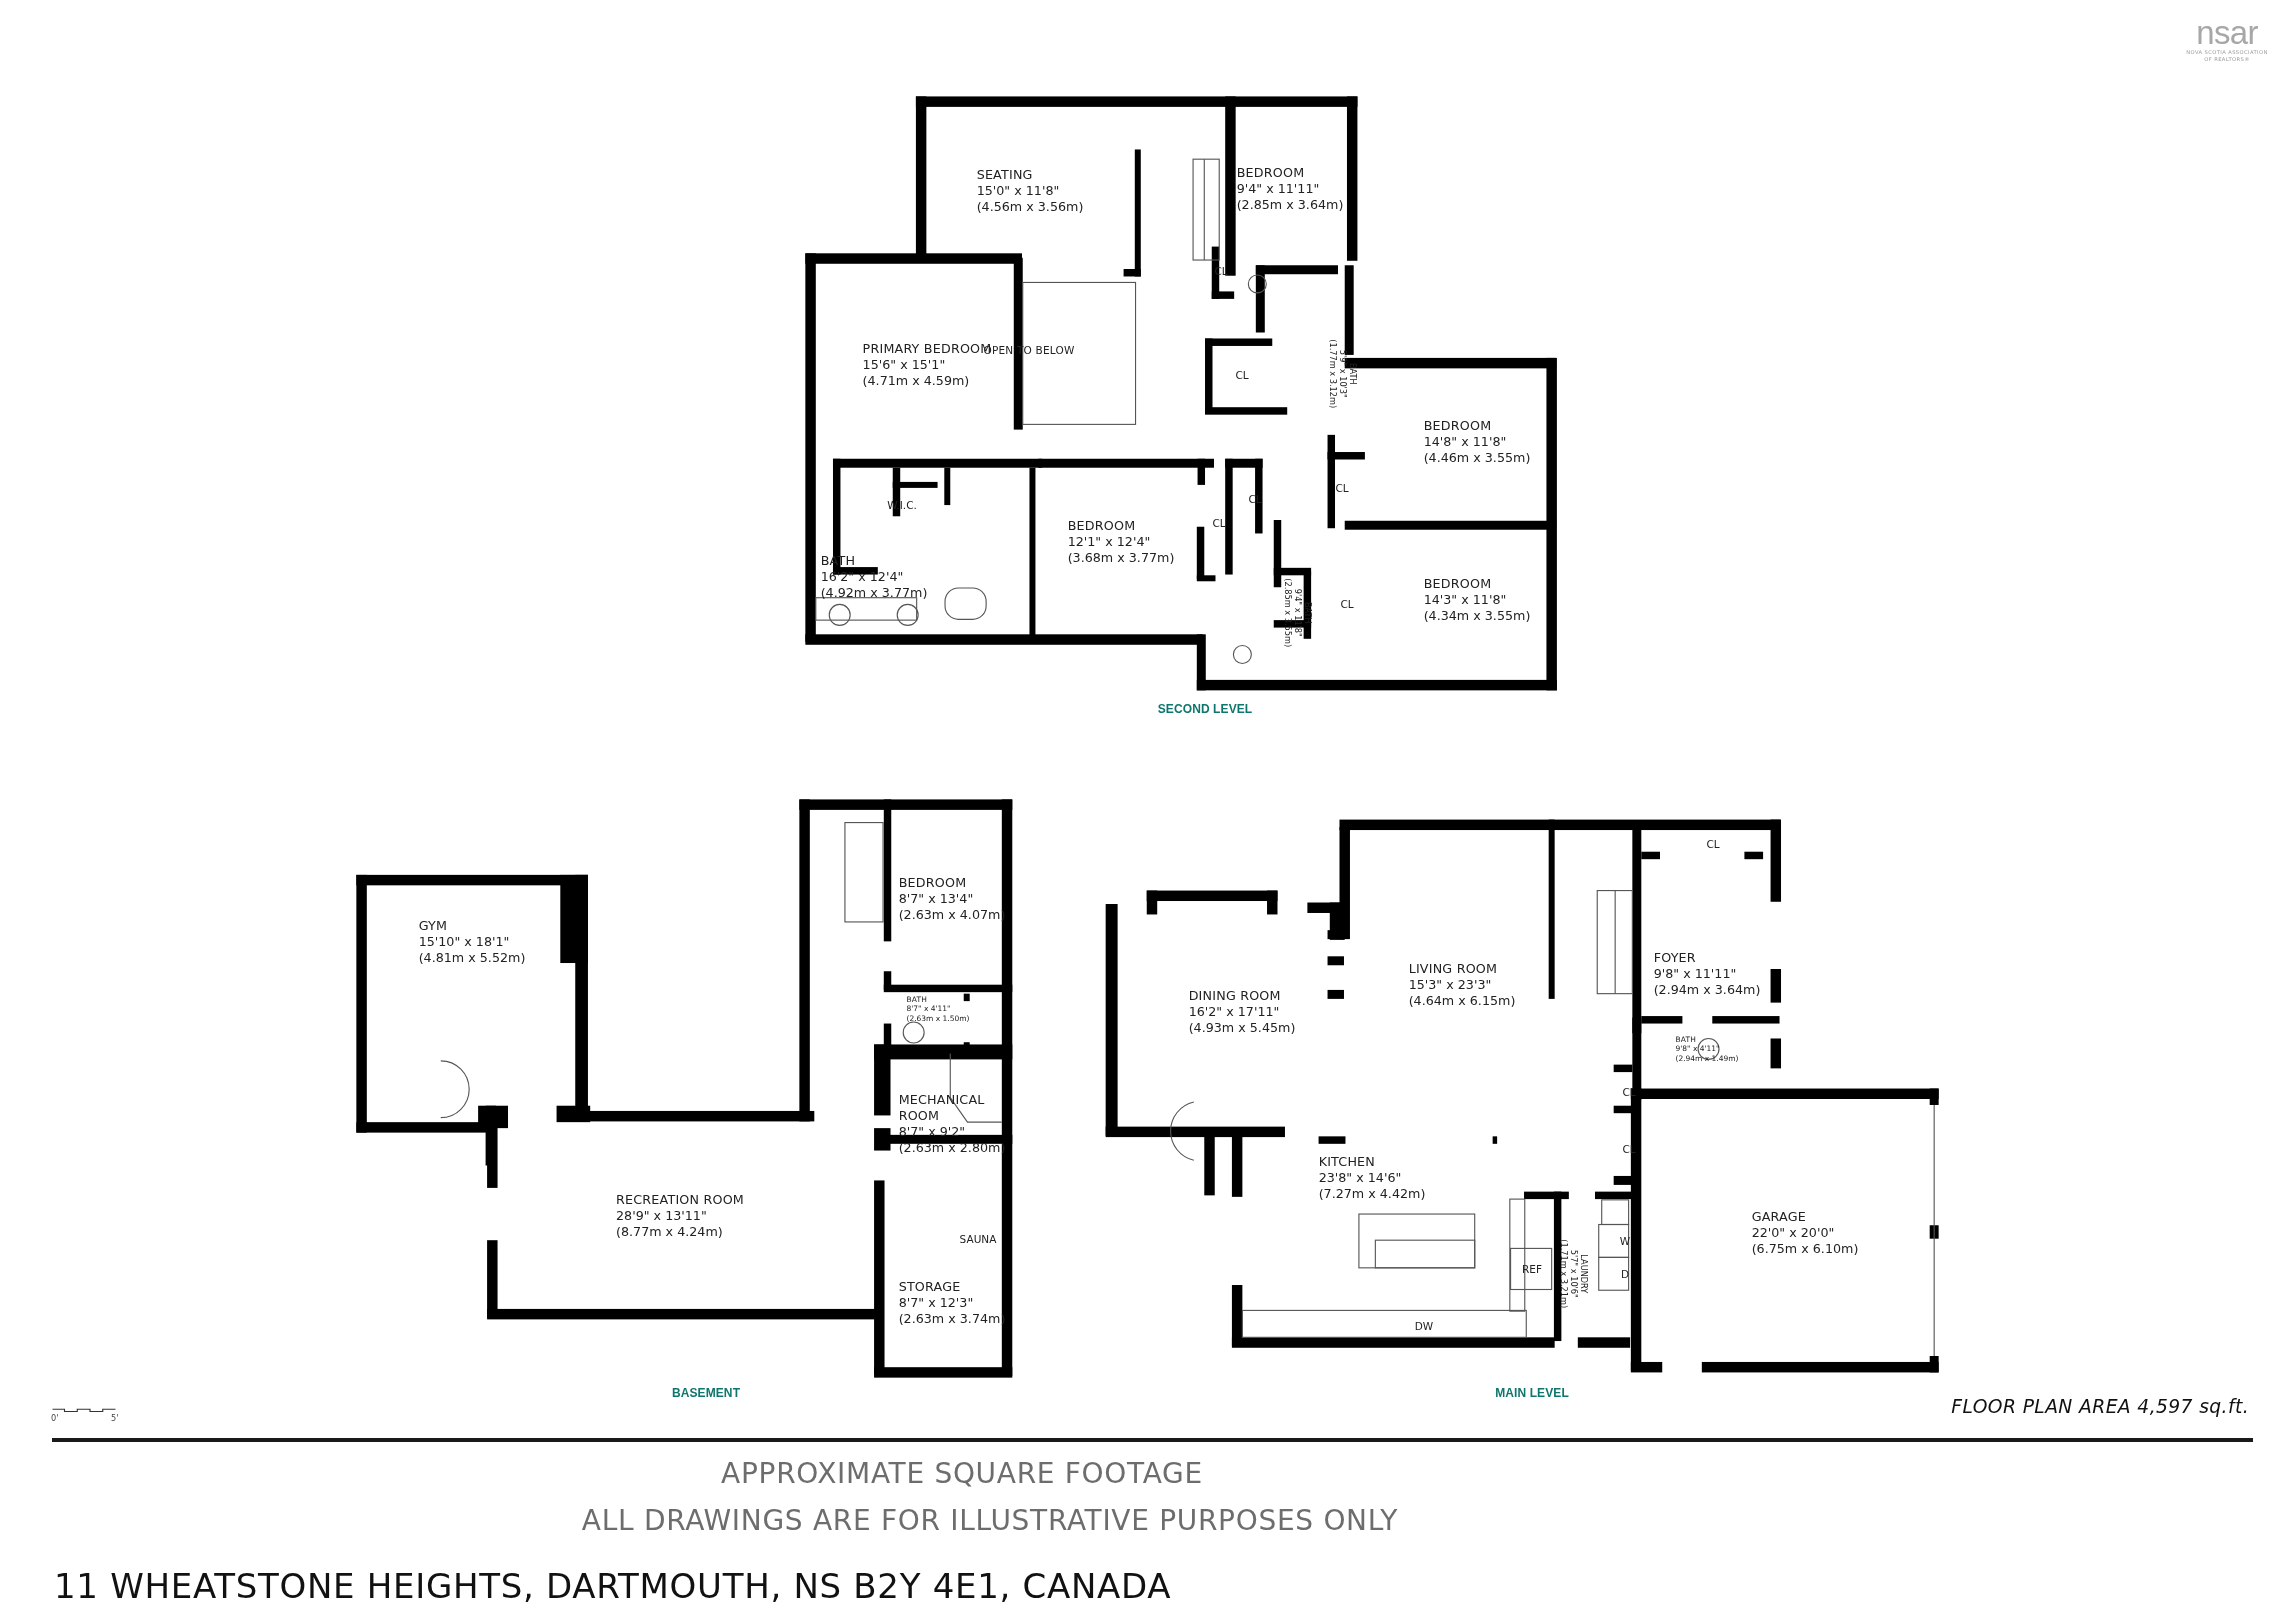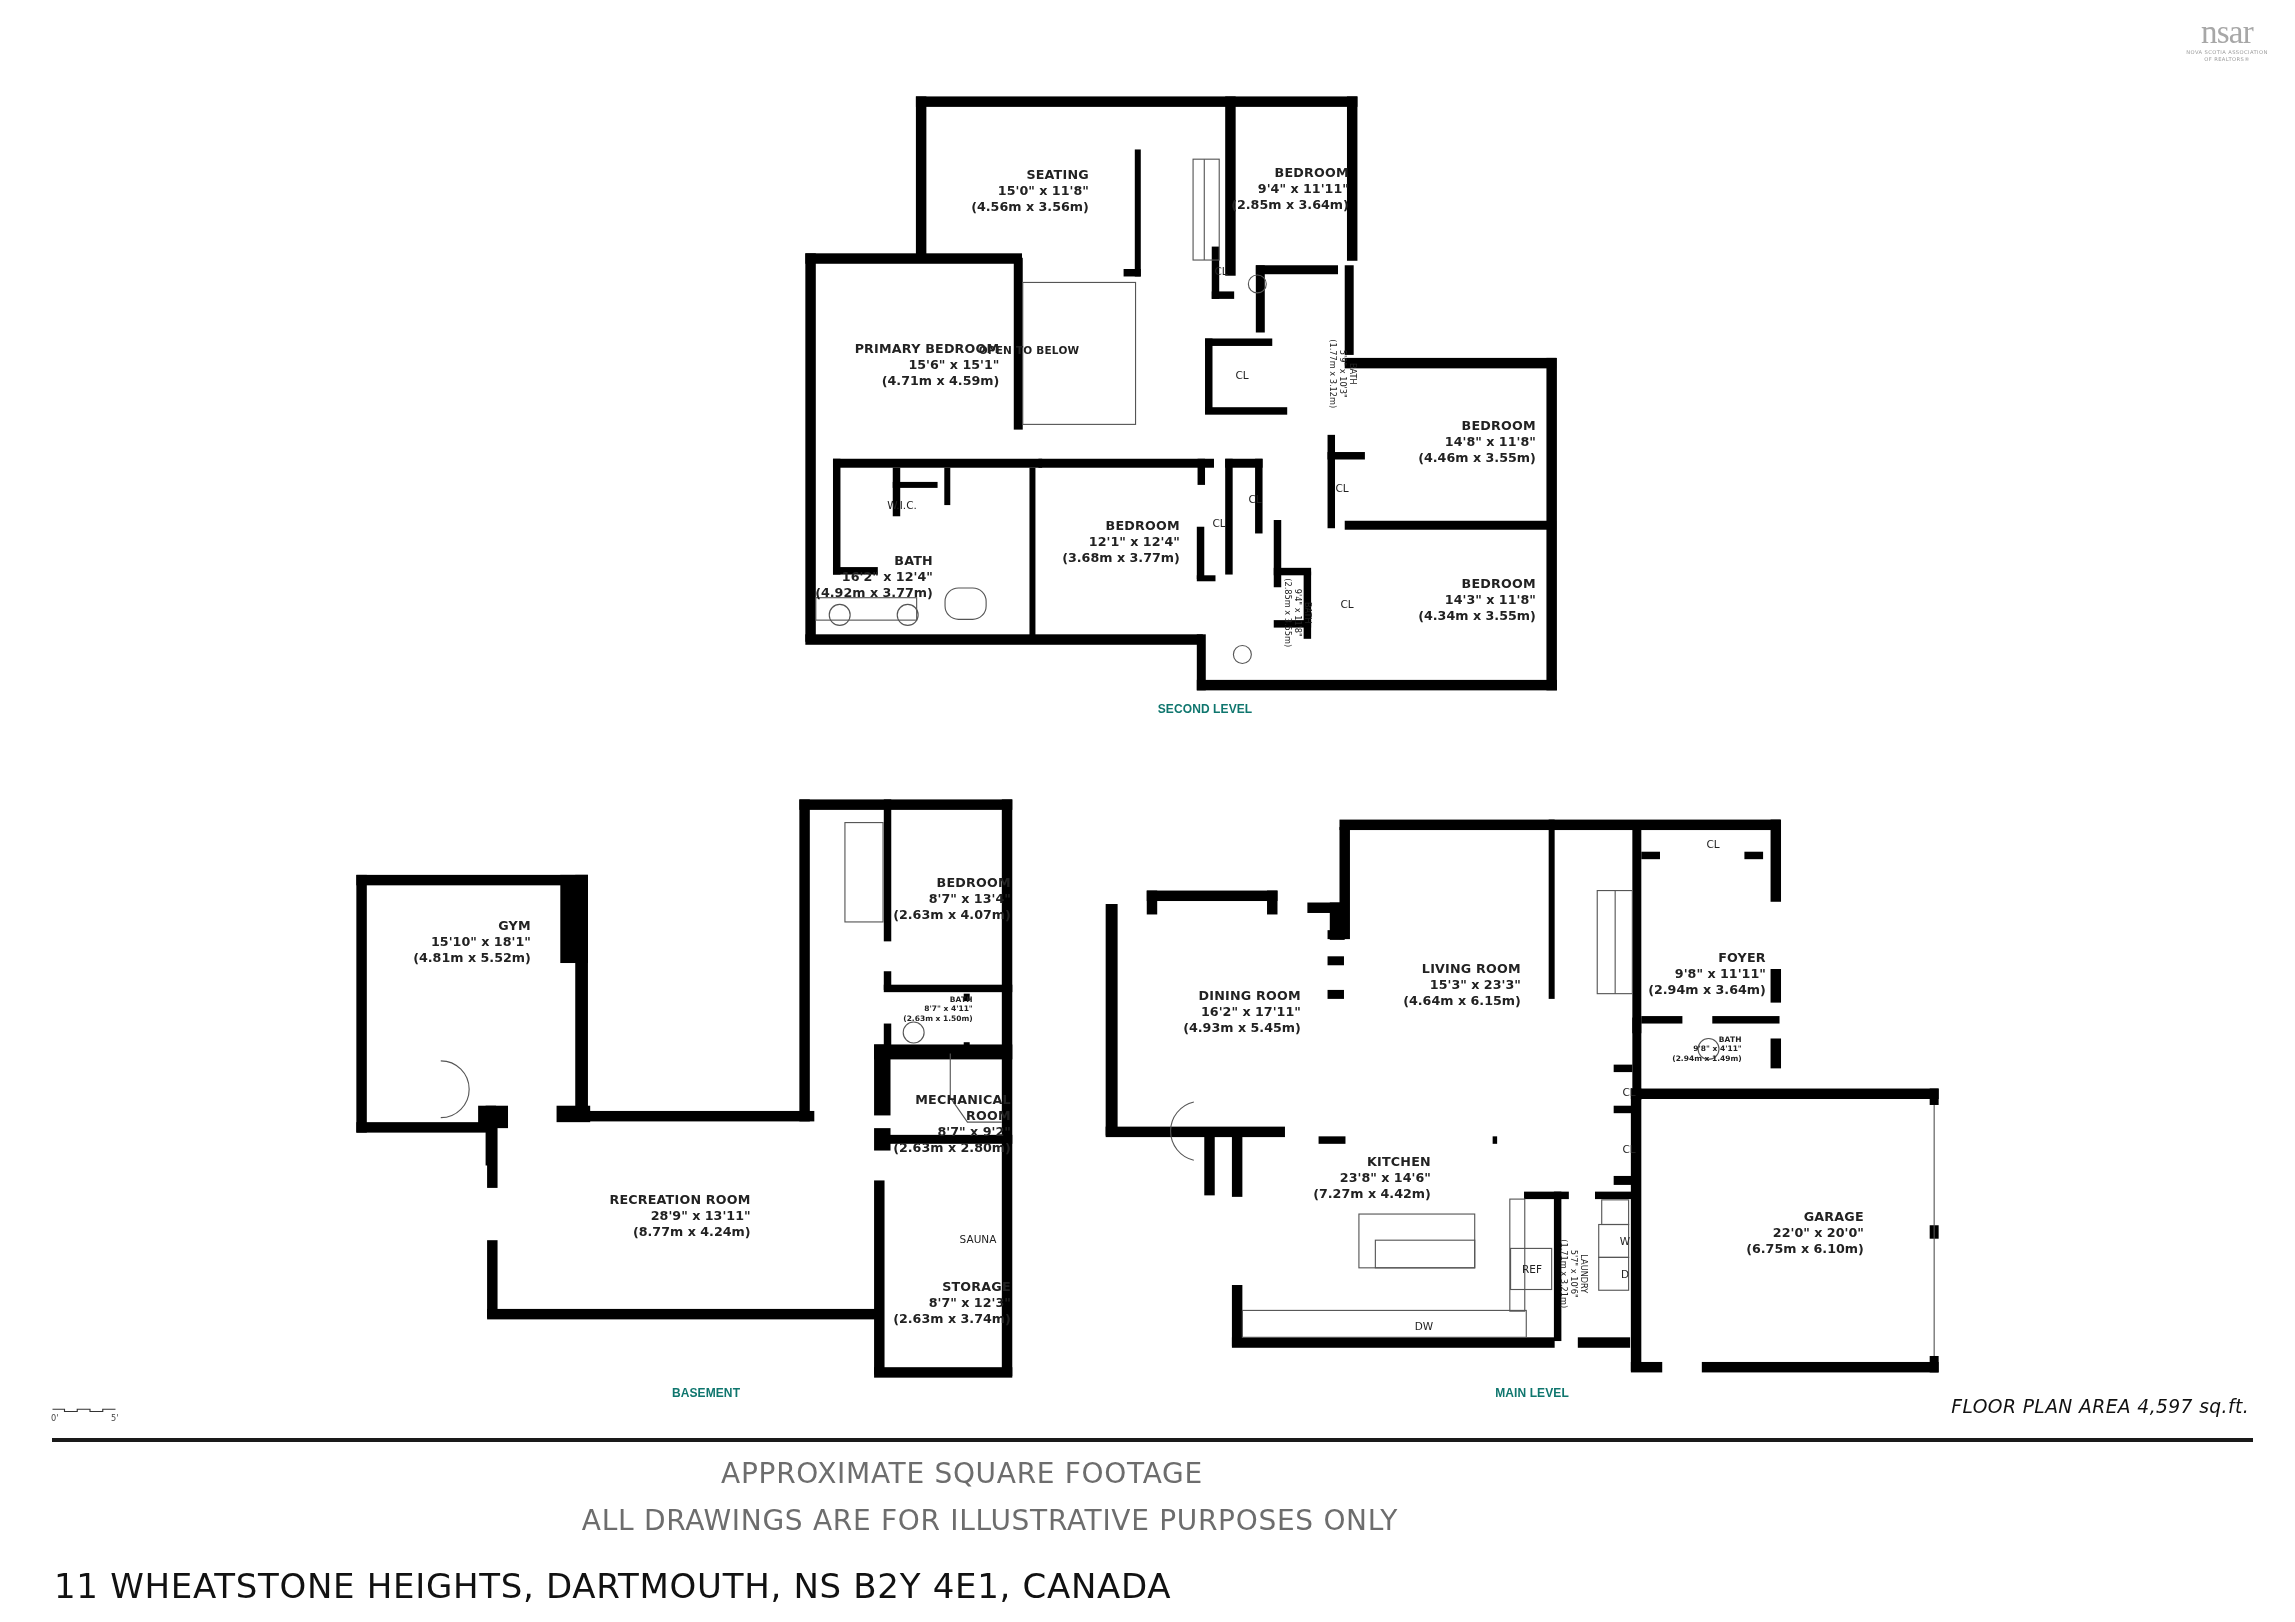--- a/index.html
+++ b/index.html
@@ -1,33 +1,33 @@
 <!DOCTYPE html>
 <html style="font-size:12px"><head>
 <meta charset="utf-8">
 <style>
   html,body{margin:0;padding:0;background:#ffffff;}
   body{width:2295px;height:1622px;position:relative;overflow:hidden;font-family:"DejaVu Sans","Liberation Sans",sans-serif;color:#111;}
   svg.plan{position:absolute;left:0;top:0;}
-  .lbl{position:absolute;text-align:right;transform:translateX(-50%);white-space:nowrap;color:#222;line-height:1.25;font-family:"DejaVu Sans",sans-serif;font-weight:bold;}
+  .lbl{position:absolute;text-align:left;transform:translateX(-50%);white-space:nowrap;color:#222;line-height:1.25;font-family:"DejaVu Sans",sans-serif;}
   .lbl .name{display:block;font-size:12.7px;letter-spacing:0.2px;}
   .lbl .dim{display:block;font-size:12.7px;}
   .lbl.small .name,.lbl.small .dim{font-size:7.5px;}
   .lbl.mid .name,.lbl.mid .dim{font-size:10.5px;}
   .tiny{position:absolute;font-size:10.5px;color:#222;transform:translateX(-50%);white-space:nowrap;}
   .level-title{position:absolute;font-family:"Liberation Sans",sans-serif;font-weight:bold;font-size:12px;color:#0f766e;transform:translateX(-50%);letter-spacing:0.1px;}
   .vert{position:absolute;transform-origin:center center;white-space:nowrap;text-align:center;font-size:8.2px;color:#222;line-height:1.2;}
   .area{position:absolute;right:46px;top:1396px;font-family:"DejaVu Sans",sans-serif;font-size:18.7px;color:#111;letter-spacing:0.4px;font-style:italic;}
   .rule{position:absolute;left:52px;top:1438px;width:2201px;height:3.7px;background:#1a1a1a;}
   .disc{position:absolute;left:0;width:1924px;text-align:center;font-family:"DejaVu Sans",sans-serif;color:#6d6d6d;font-size:28px;letter-spacing:0.7px;}
   .addr{position:absolute;left:54px;top:1566px;font-family:"DejaVu Sans",sans-serif;font-size:34px;color:#111;letter-spacing:0.7px;}
   .scale{position:absolute;left:51px;top:1405px;}
   .scale .nums{position:absolute;top:7.5px;left:0;width:75px;font-size:8.2px;color:#444;}
   .logo{position:absolute;left:2171px;top:16.4px;width:112px;height:52px;color:#a8a8a8;text-align:center;}
-  .logo .mark{font-family:Liberation Serif, serif;font-size:33px;line-height:33px;letter-spacing:-0.7px;color:#a7a7a7;}
+  .logo .mark{font-family:Liberation Sans, sans-serif;font-size:33px;line-height:33px;letter-spacing:-0.7px;color:#a7a7a7;}
   .logo .sub{font-size:5.2px;letter-spacing:0.4px;line-height:6.7px;color:#9a9a9a;}
 </style>
 </head>
 <body>
 
 <div class="logo">
   <div class="mark">nsar</div>
   <div class="sub">NOVA SCOTIA ASSOCIATION</div>
   <div class="sub">OF REALTORS®</div>
 </div>

